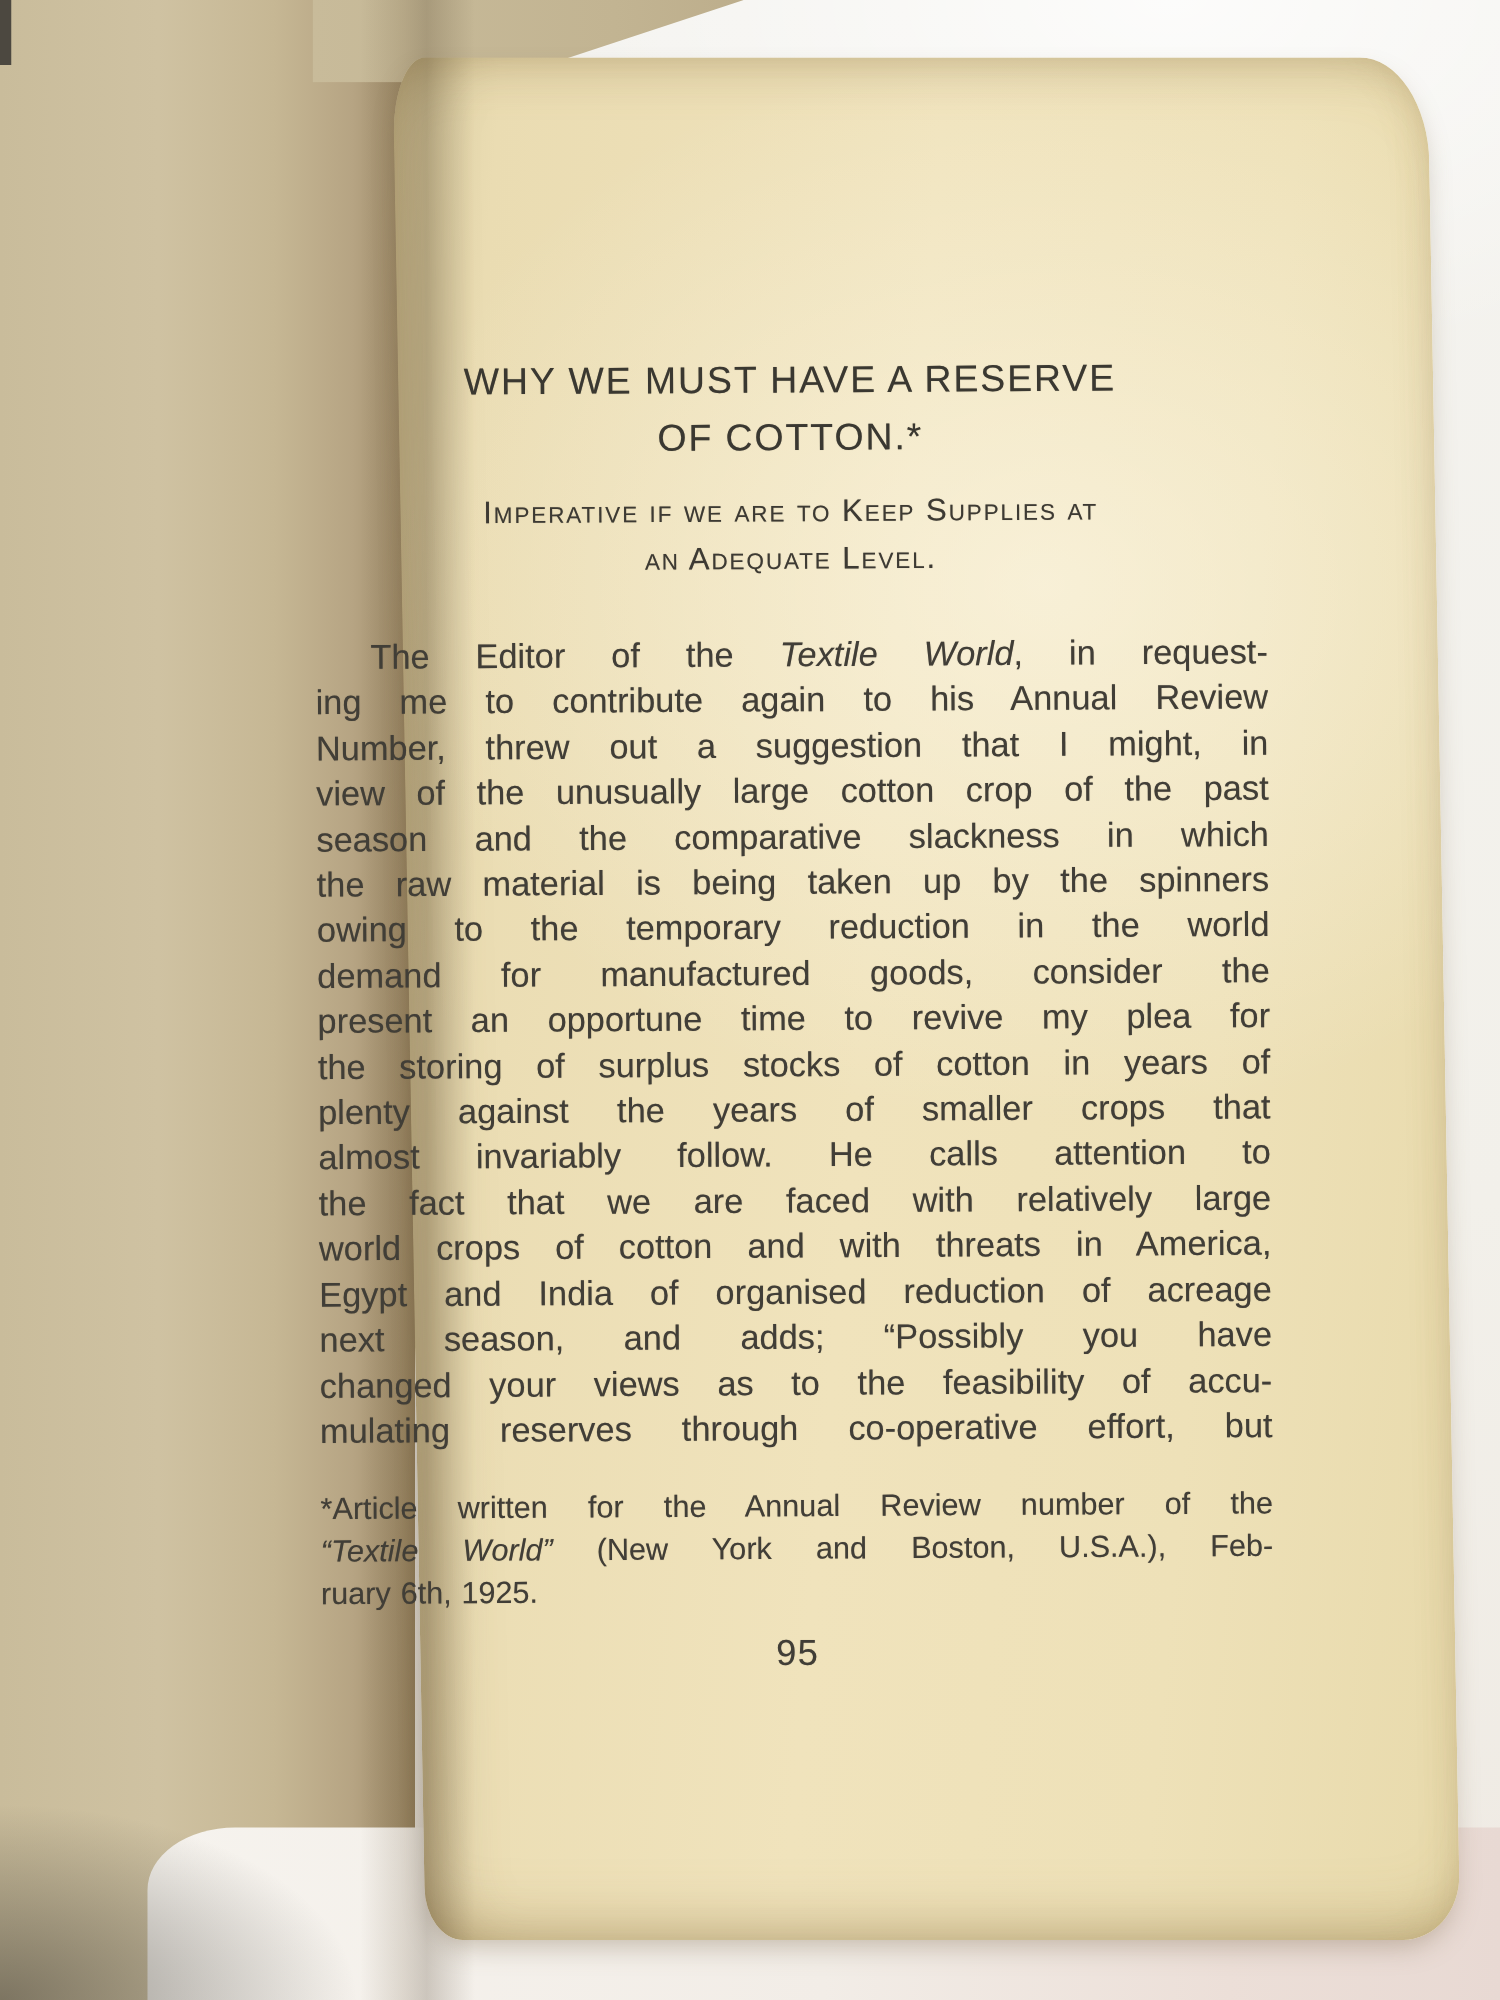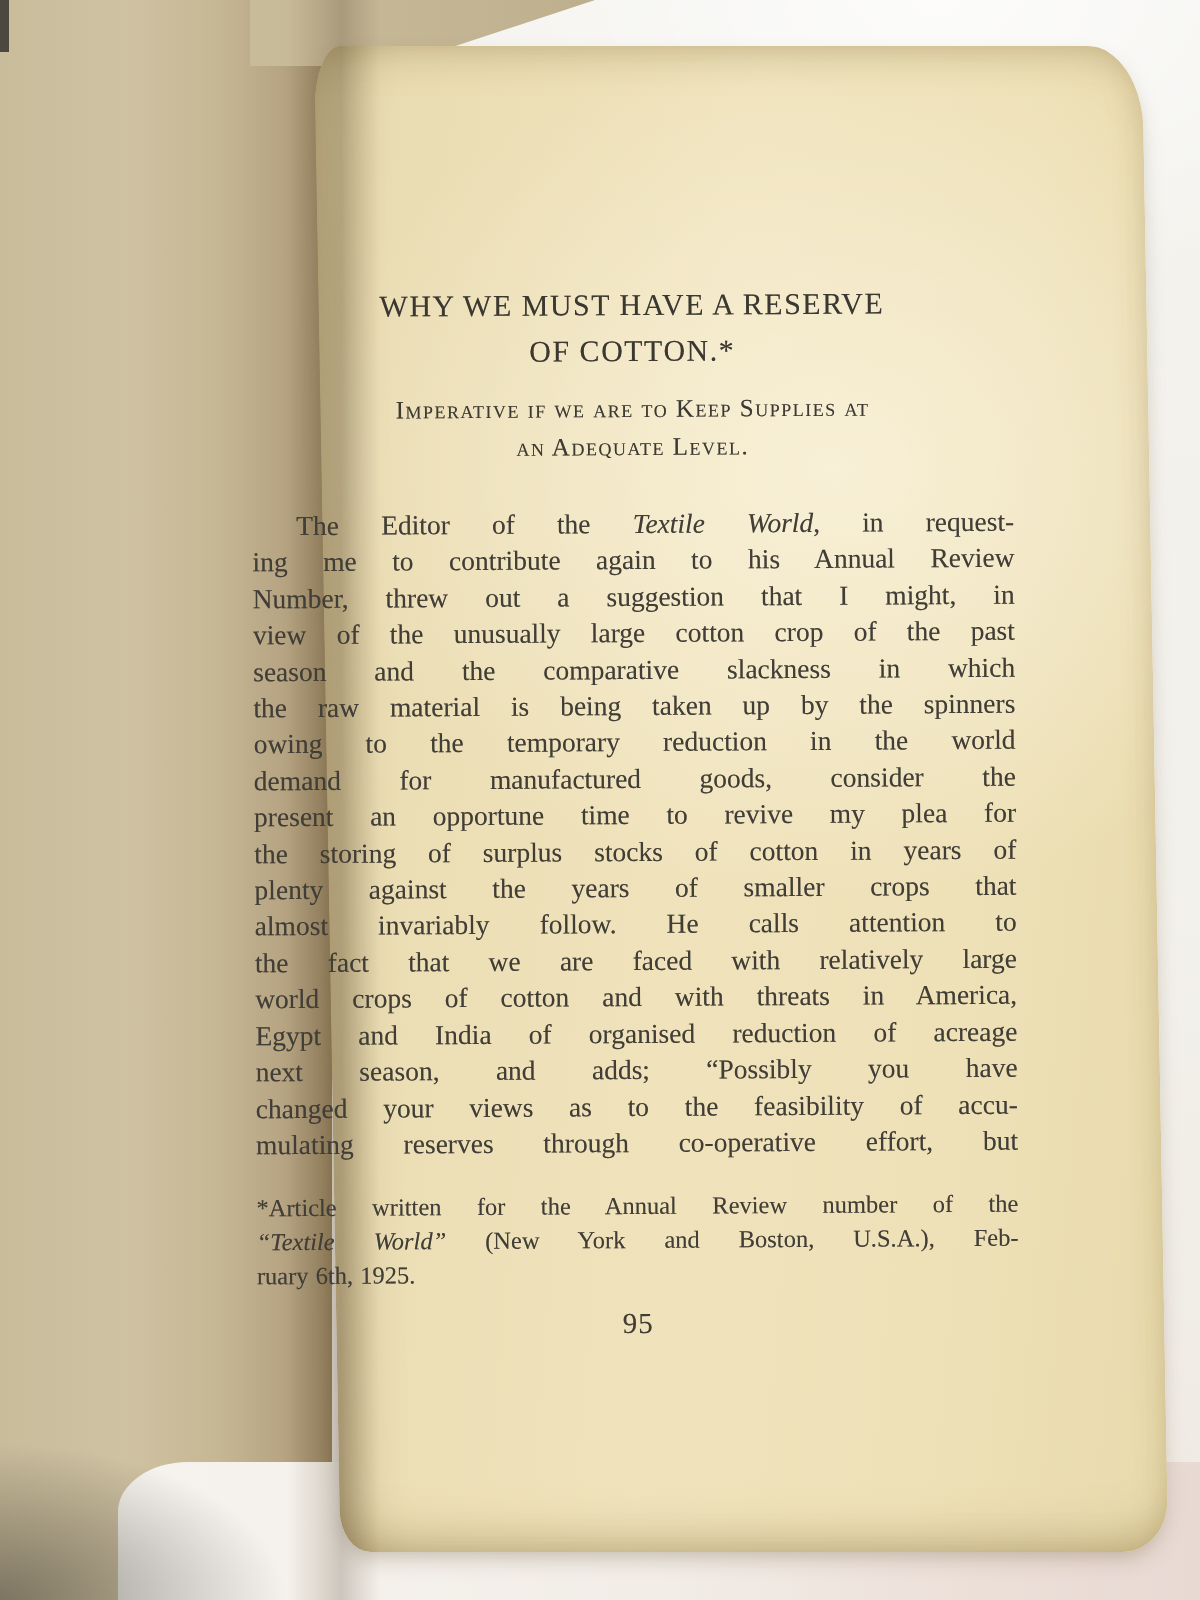--- a/index.html
+++ b/index.html
@@ -1,21 +1,21 @@
 <!DOCTYPE html>
 <html><head>
 <meta charset="utf-8">
 <style>
   html,body { margin:0; padding:0; }
   .photo {
     position:relative; width:1200px; height:1600px; overflow:hidden;
     background:
       radial-gradient(ellipse 900px 500px at 78% 0%, rgba(255,255,255,0.75), rgba(255,255,255,0) 60%),
       linear-gradient(180deg, #f4f3ef 0%, #f2f0ea 60%, #efeae3 100%);
-    font-family:Liberation Serif, serif;
+    font-family:Liberation Sans, sans-serif;
   }
   .photo * { position:absolute; }
 
   
   .left-page {
     left:0; top:0; width:332px; height:1600px;
     background:linear-gradient(90deg,#c9bc9b 0%,#cfc2a2 38%,#c6b794 66%,#b6a483 85%,#a18e6c 96%,#97835f 100%);
   }
   .left-page-corner {
     left:250px; top:0; width:345px; height:66px;

